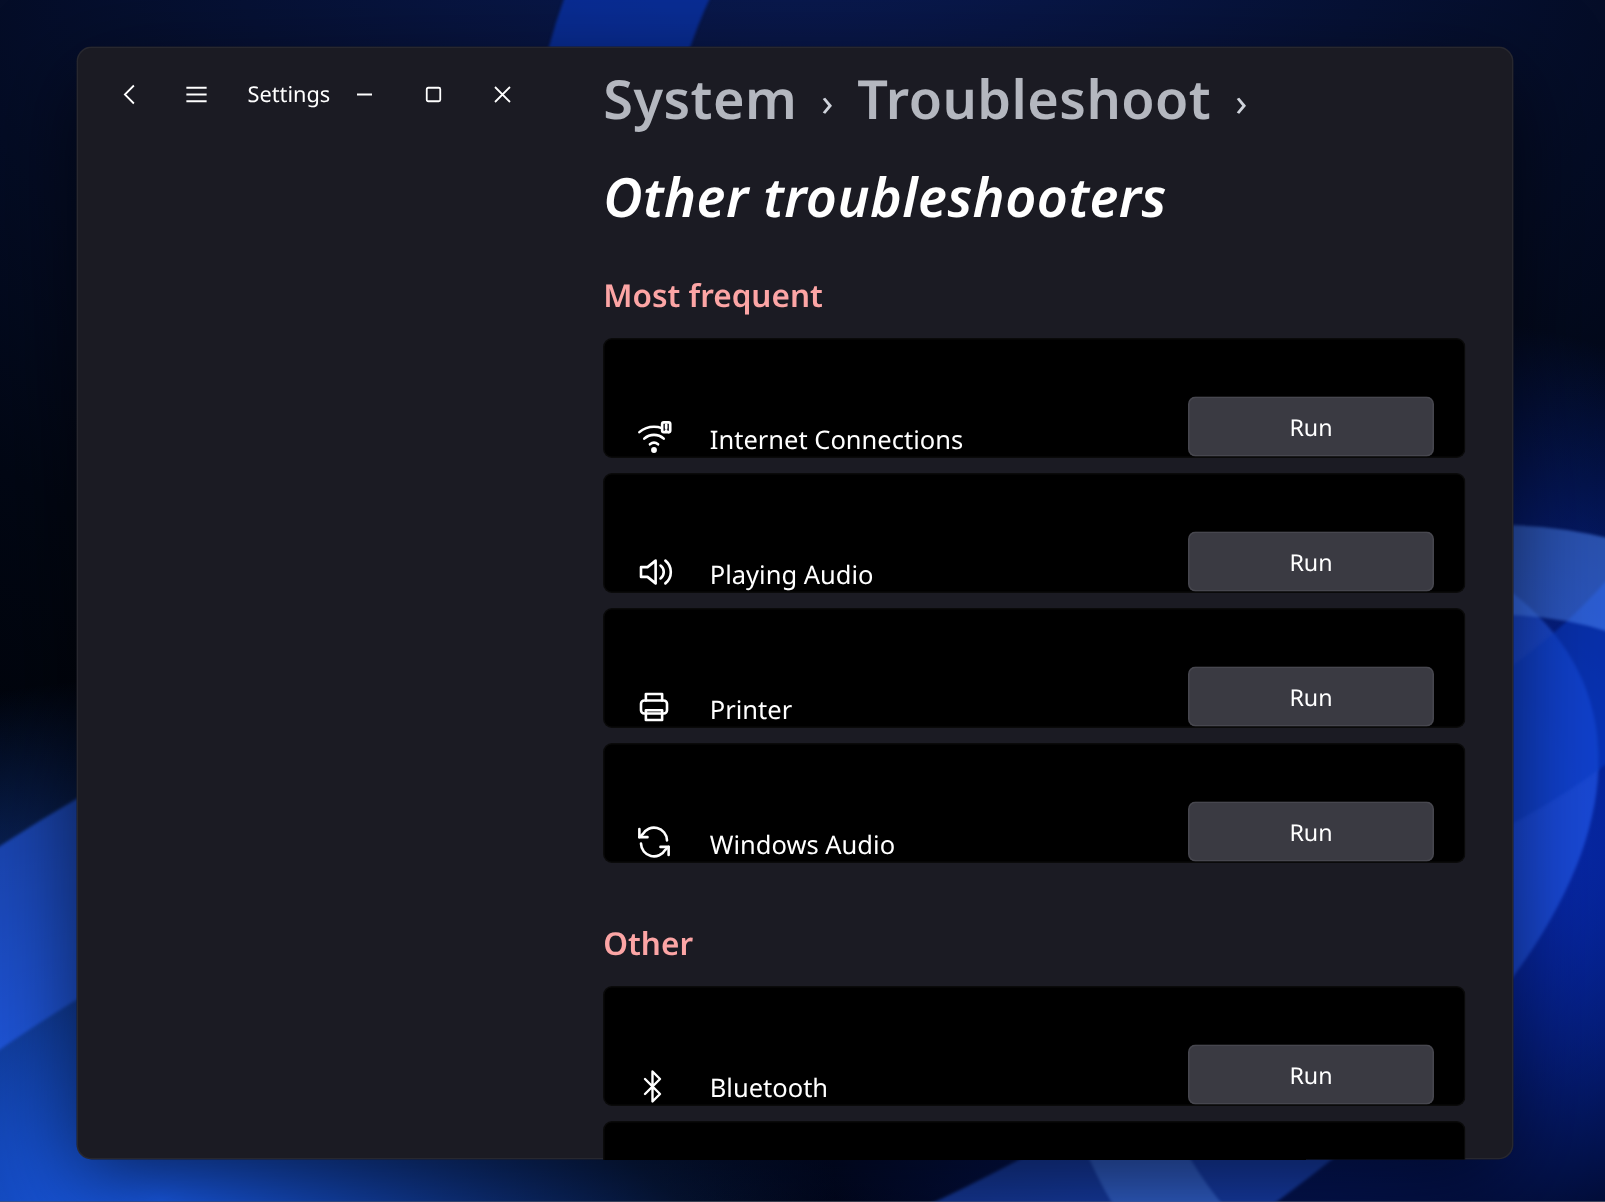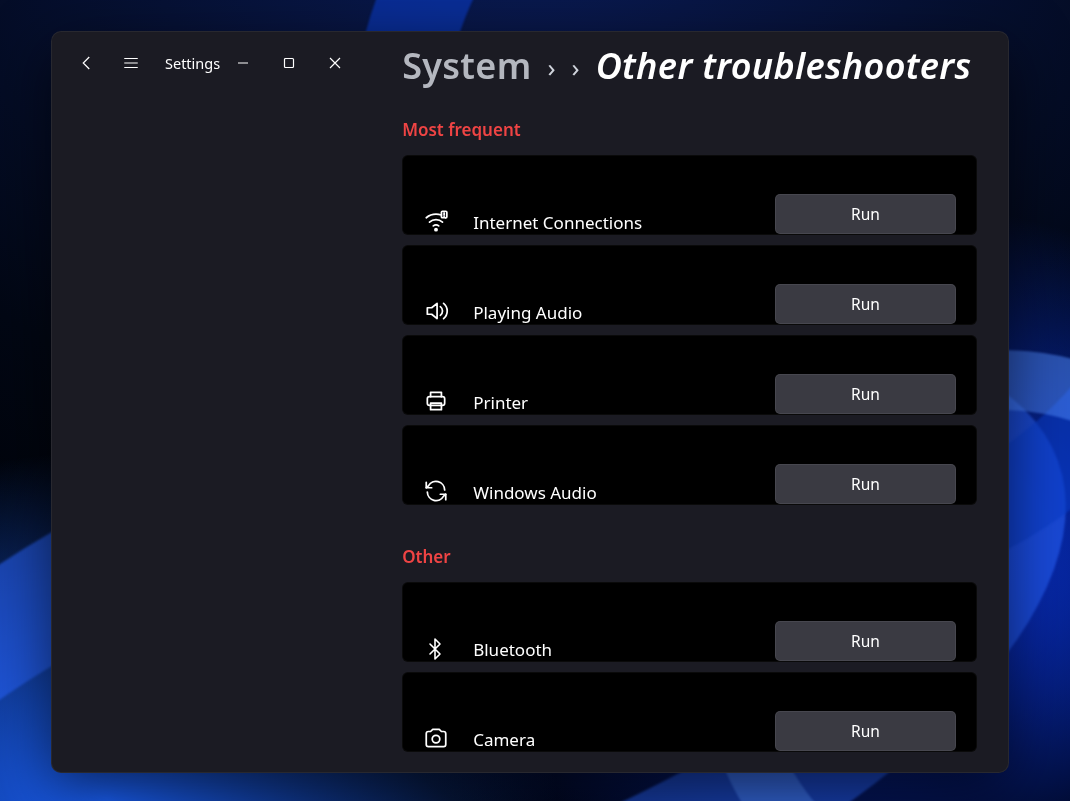--- a/index.html
+++ b/index.html
@@ -43,36 +43,36 @@
 
   .content { flex:1; overflow-y:auto; padding: 0 32px 30px 40px; }
   .content::-webkit-scrollbar { width:0; }
 
   .breadcrumb { display:flex; align-items:baseline; gap: 16px; margin: 10px 0 28px 0; flex-wrap:wrap; }
   .breadcrumb .crumb { font-size: 36px; font-weight: 600; color: #cfd3db; letter-spacing:.3px; }
   .breadcrumb .crumb.link { color: #cfd3db; opacity:.85; }
   .breadcrumb .crumb.current { color: #ffffff; font-style: italic; }
   .breadcrumb .chev { font-size: 26px; color: #cfd3db; position:relative; top:-2px; }
 
-  .section-title { font-size: 17px; font-weight: 600; color:#ef4444; margin-bottom: 14px; }
+  .section-title { font-size: 21px; font-weight: 600; color:#fca5a5; margin-bottom: 14px; }
   .section + .section { margin-top: 40px; }
 
   .card {
     background: #000000;
     border: 1px solid rgba(255,255,255,.04);
     border-radius: 6px;
     height: 80px;
     display:flex; align-items:flex-end;
     padding: 0 20px;
     margin-bottom: 10px;
   }
   .card .icon-slot { width: 50px; display:flex; align-items:center; justify-content:flex-start; color:#fff; }
   .card .label { font-size: 17px; font-weight: 400; color:#fff; flex:1; }
   .run-btn {
-    width: 181px; height: 40px;
+    width: 164px; height: 40px;
     background: #3a3a42;
     border: 1px solid rgba(255,255,255,.07);
     border-radius: 5px;
     color:#fff; font-size: 15.5px;
     display:flex; align-items:center; justify-content:center;
   }
 
   svg { display:block; }
 </style>
 </head>
@@ -114,20 +114,21 @@
           </svg>
       </div>
     </div>
   </div>
 
   <div class="content">
 
     <div class="breadcrumb">
       <span class="crumb link">System</span>
       <span class="chev">›</span>
+      <span class="crumb link">Troubleshoot</span>
       <span class="chev">›</span>
       <span class="crumb current">Other troubleshooters</span>
     </div>
 
     <div class="section">
       <div class="section-title">Most frequent</div>
 
       <div class="card">
         <span class="icon-slot">
           <svg width="26" height="26" viewBox="0 0 24 24" fill="none" stroke="currentColor" stroke-width="1.6" stroke-linecap="round">

